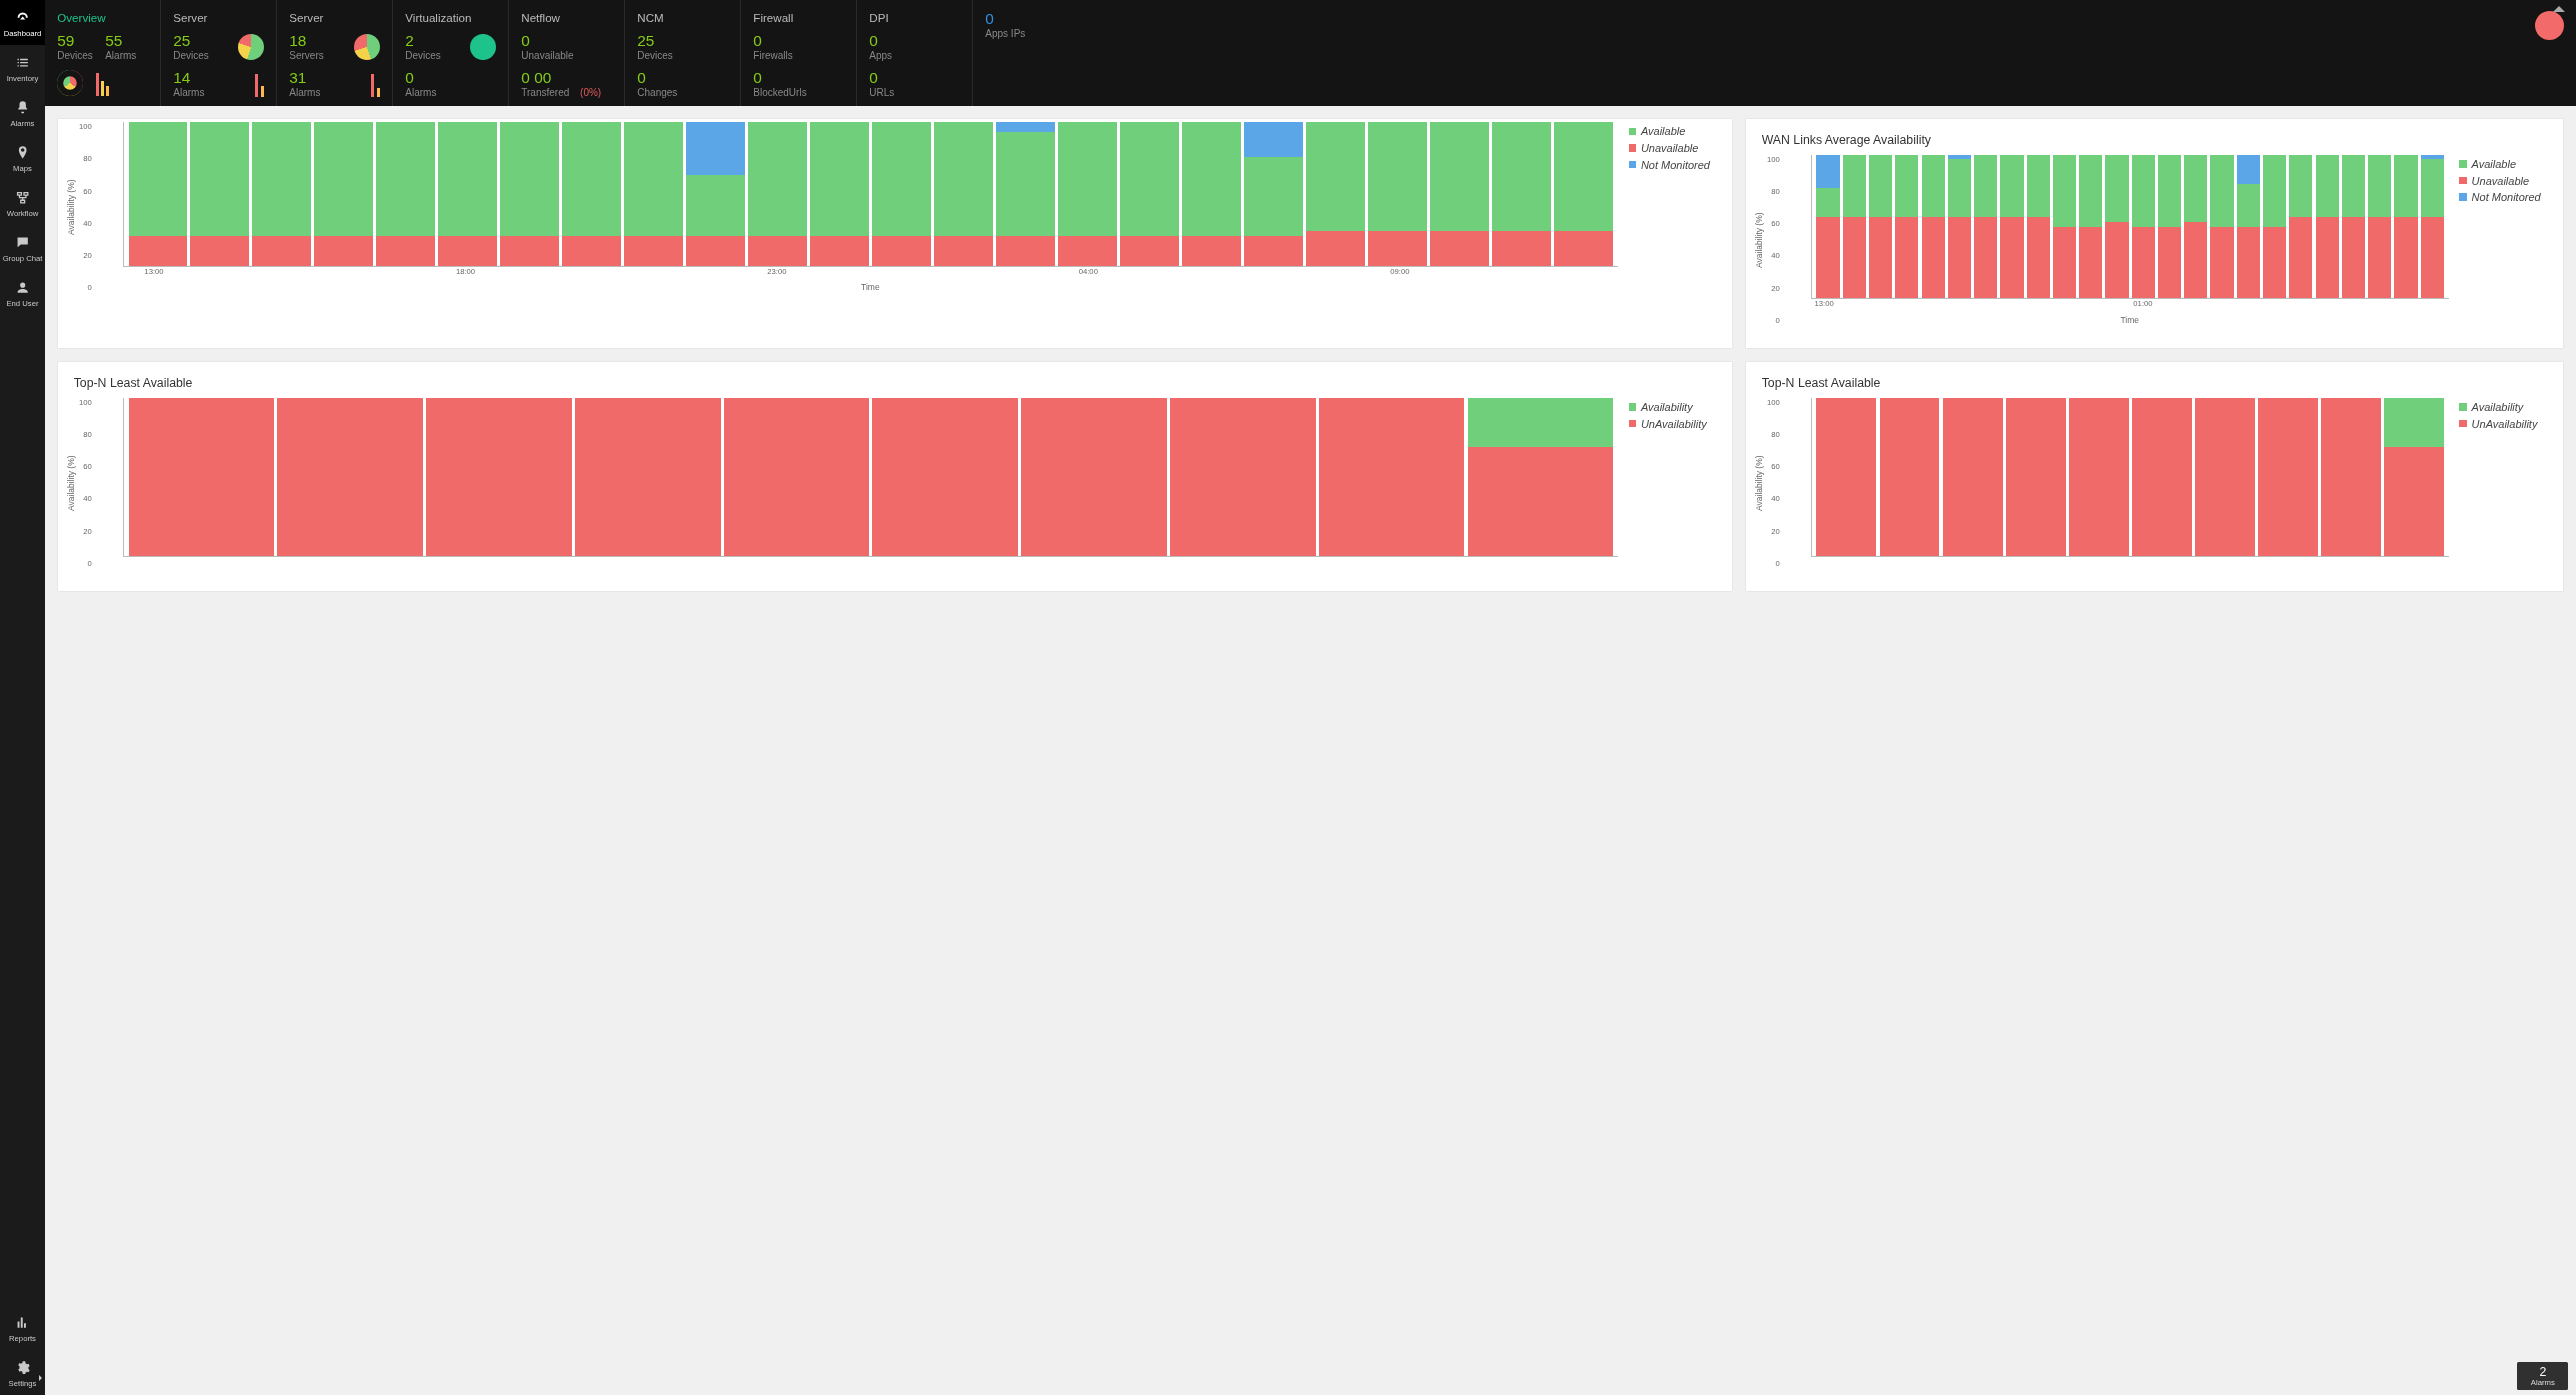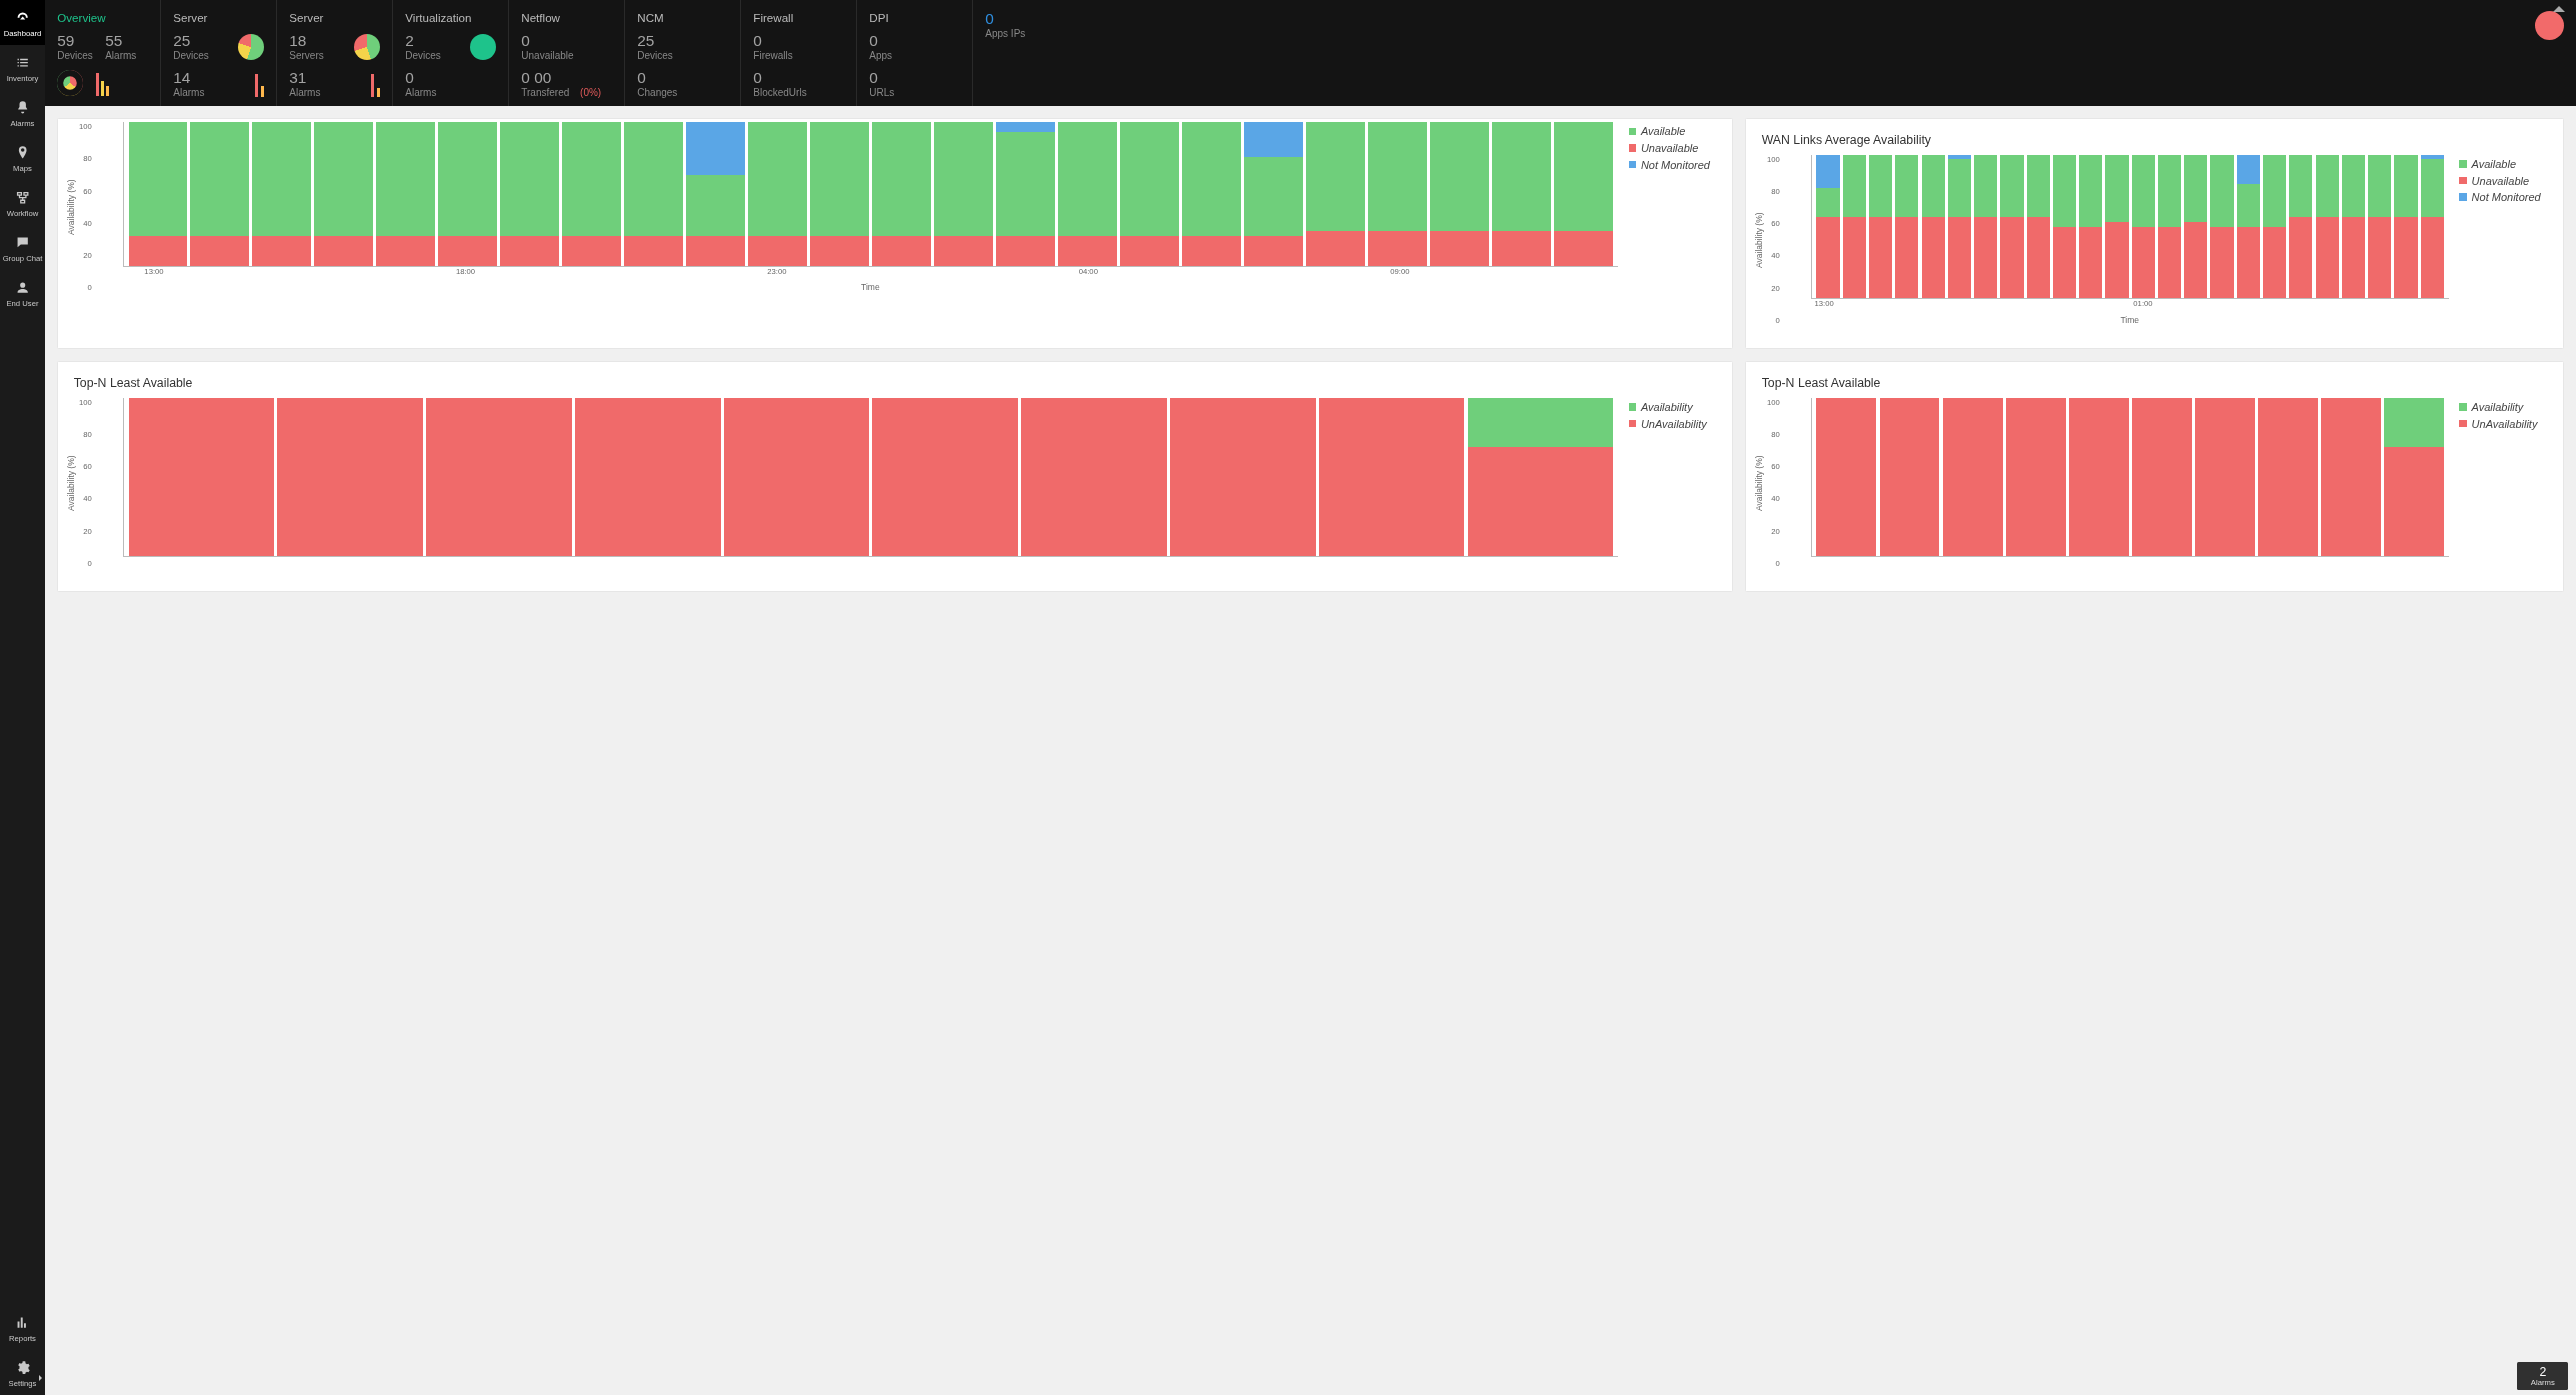--- a/index.html
+++ b/index.html
@@ -33,21 +33,21 @@
     border-left:6.2px solid transparent; border-right:6.2px solid transparent; border-bottom:6.2px solid #aaa;
     cursor:pointer;
   }
   .sum-col { border-right:0.8px solid #2a2a2a; padding:10.8px 12.3px 7.7px 12.3px; display:flex; flex-direction:column; gap:9.3px; }
   .sum-col:last-child { border-right:none; }
   .sum-col.overview { width:116px; }
   .sum-head { font-size:11.6px; color:#bbb; font-weight:400; }
   .sum-head.active { color:#1ec38b; }
   .sum-row { display:flex; align-items:center; gap:12.3px; }
   .metric { display:flex; flex-direction:column; }
-  .metric .val { font-size:15.4px; color:#a3a3a3; line-height:1; }
+  .metric .val { font-size:15.4px; color:#84cc16; line-height:1; }
   .metric .val.green { color:#1ec38b; }
   .metric .val.blue  { color:#2f8fe0; }
   .metric .lbl { font-size:10px; color:#888; margin-top:1.5px; }
   .metric .extra-red { color:#e05a5a; font-size:10px; margin-left:10.8px; }
   .pie, .donut { width:26px; height:26px; border-radius:50%; flex:none; }
   .donut { box-shadow: inset 0 0 0 6.2px #141414; }
   .bars { display:flex; align-items:flex-end; gap:2.3px; height:26px; }
   .bars i { width:3.1px; display:block; }
   .dot-red { width:29px; height:29px; border-radius:50%; background:#f26a6a; flex:none; }
 

